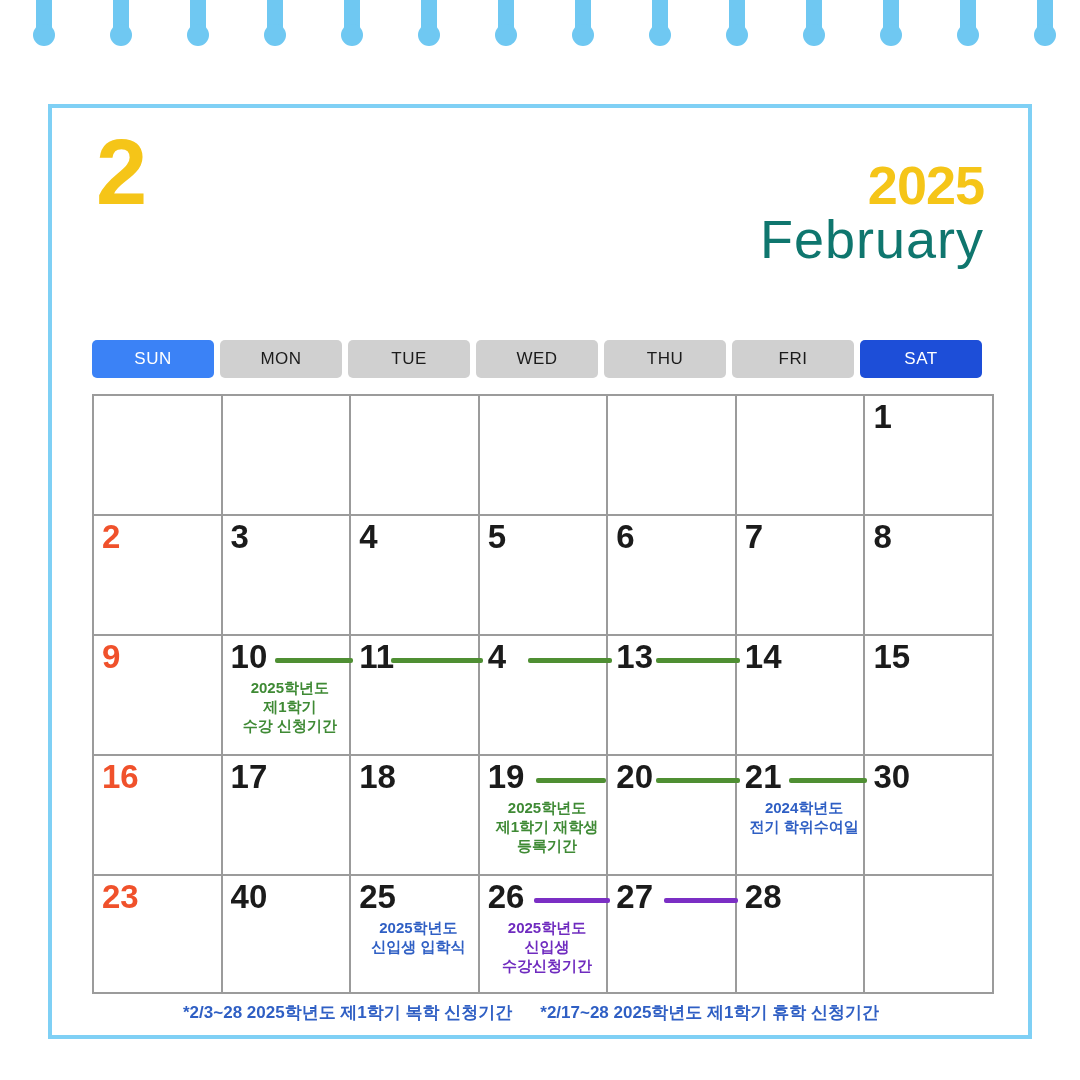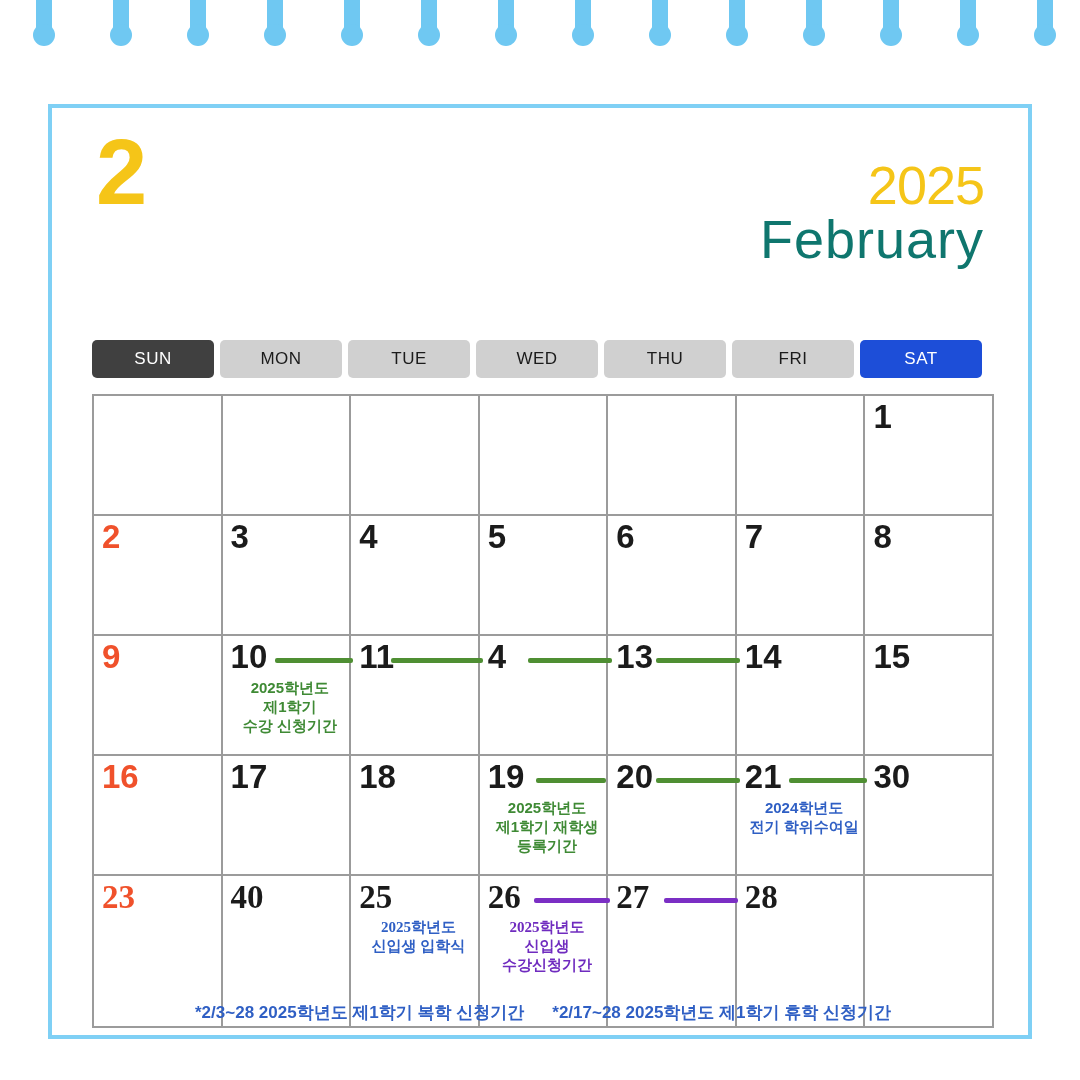--- a/index.html
+++ b/index.html
@@ -56,21 +56,21 @@
     left: 44px; top: 18px;
     font-size: 92px;
     font-weight: bold;
     color: #f5c518;
     line-height: 1;
   }
   #year {
     position: absolute;
     right: 44px; top: 50px;
     font-size: 54px;
-    font-weight: normal;
+    font-weight: bold;
     color: #f5c518;
     line-height: 1;
     letter-spacing: -1px;
   }
   #month-name {
     position: absolute;
     right: 44px; top: 104px;
     font-size: 54px;
     font-weight: normal;
     color: #0f766e;
@@ -90,41 +90,41 @@
     width: 122px; height: 38px;
     border-radius: 5px;
     background: #d0d0d0;
     color: #1b1b1b;
     font-size: 17px;
     display: flex;
     align-items: center;
     justify-content: center;
     letter-spacing: 0.5px;
   }
-  .wd.sun { background: #404040; color: #ffffff; }
+  .wd.sun { background: #3b82f6; color: #ffffff; }
   .wd.sat { background: #1d4ed8; color: #ffffff; }
 
   
   #grid {
     position: absolute;
     left: 40px; top: 286px;
     width: 902px;
     border-top: 2px solid #9b9b9b;
     border-left: 2px solid #9b9b9b;
     display: grid;
     grid-template-columns: repeat(7, 1fr);
   }
   .cell {
     position: relative;
     height: 120px;
     border-right: 2px solid #9b9b9b;
     border-bottom: 2px solid #9b9b9b;
     padding: 4px 0 0 8px;
   }
-  .cell.short { height: 152px; font-family: Liberation Serif, serif; }
+  .cell.short { height: 118px; }
   .daynum {
     font-size: 33px;
     font-weight: bold;
     color: #1b1b1b;
     line-height: 1.05;
   }
   .daynum.sun { color: #f0512b; }
   .cell .note {
     text-align: center;
     font-size: 15px;
@@ -142,21 +142,21 @@
     position: absolute;
     height: 5px;
     border-radius: 2px;
   }
   .bar.green  { background: #4f8f33; }
   .bar.purple { background: #7b2fc4; }
 
   
   #footer {
     position: absolute;
-    left: 40px; top: 893px;
+    left: 28px; top: 893px;
     width: 902px;
     display: flex;
     gap: 28px;
     align-items: center;
     justify-content: center;
     font-size: 17px;
     font-weight: bold;
     color: #2f5fc4;
   }
 </style>

